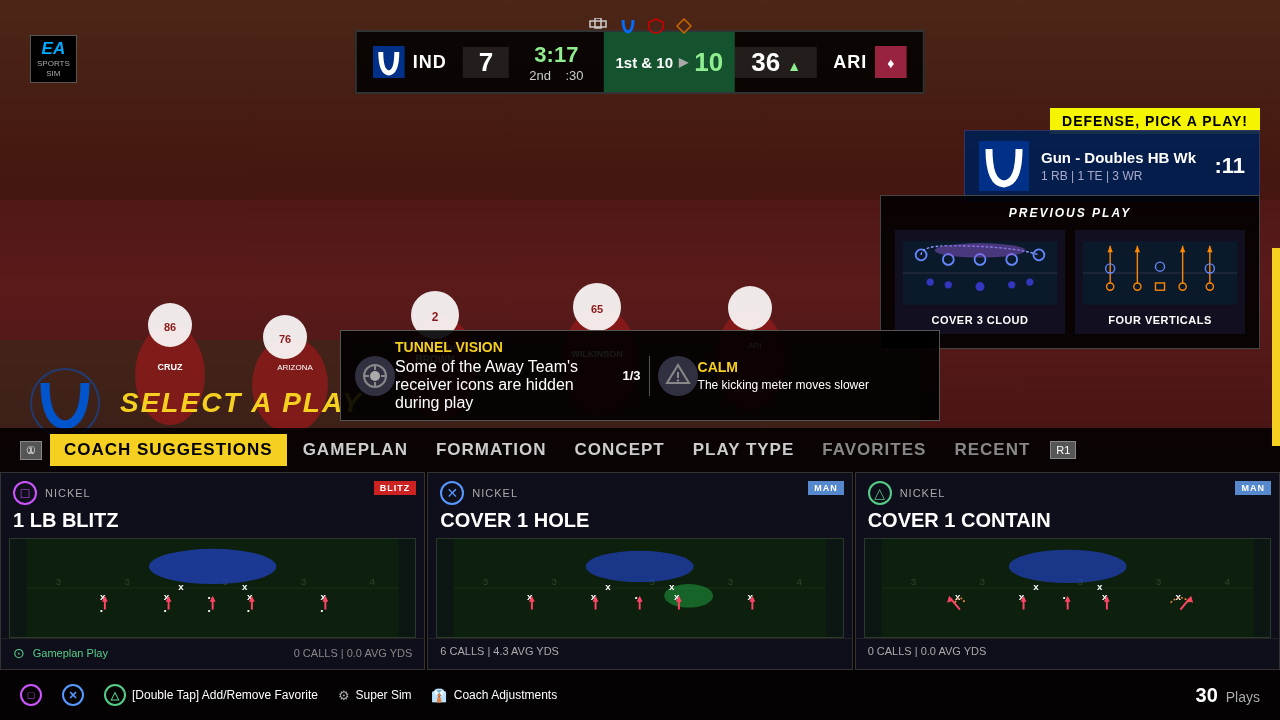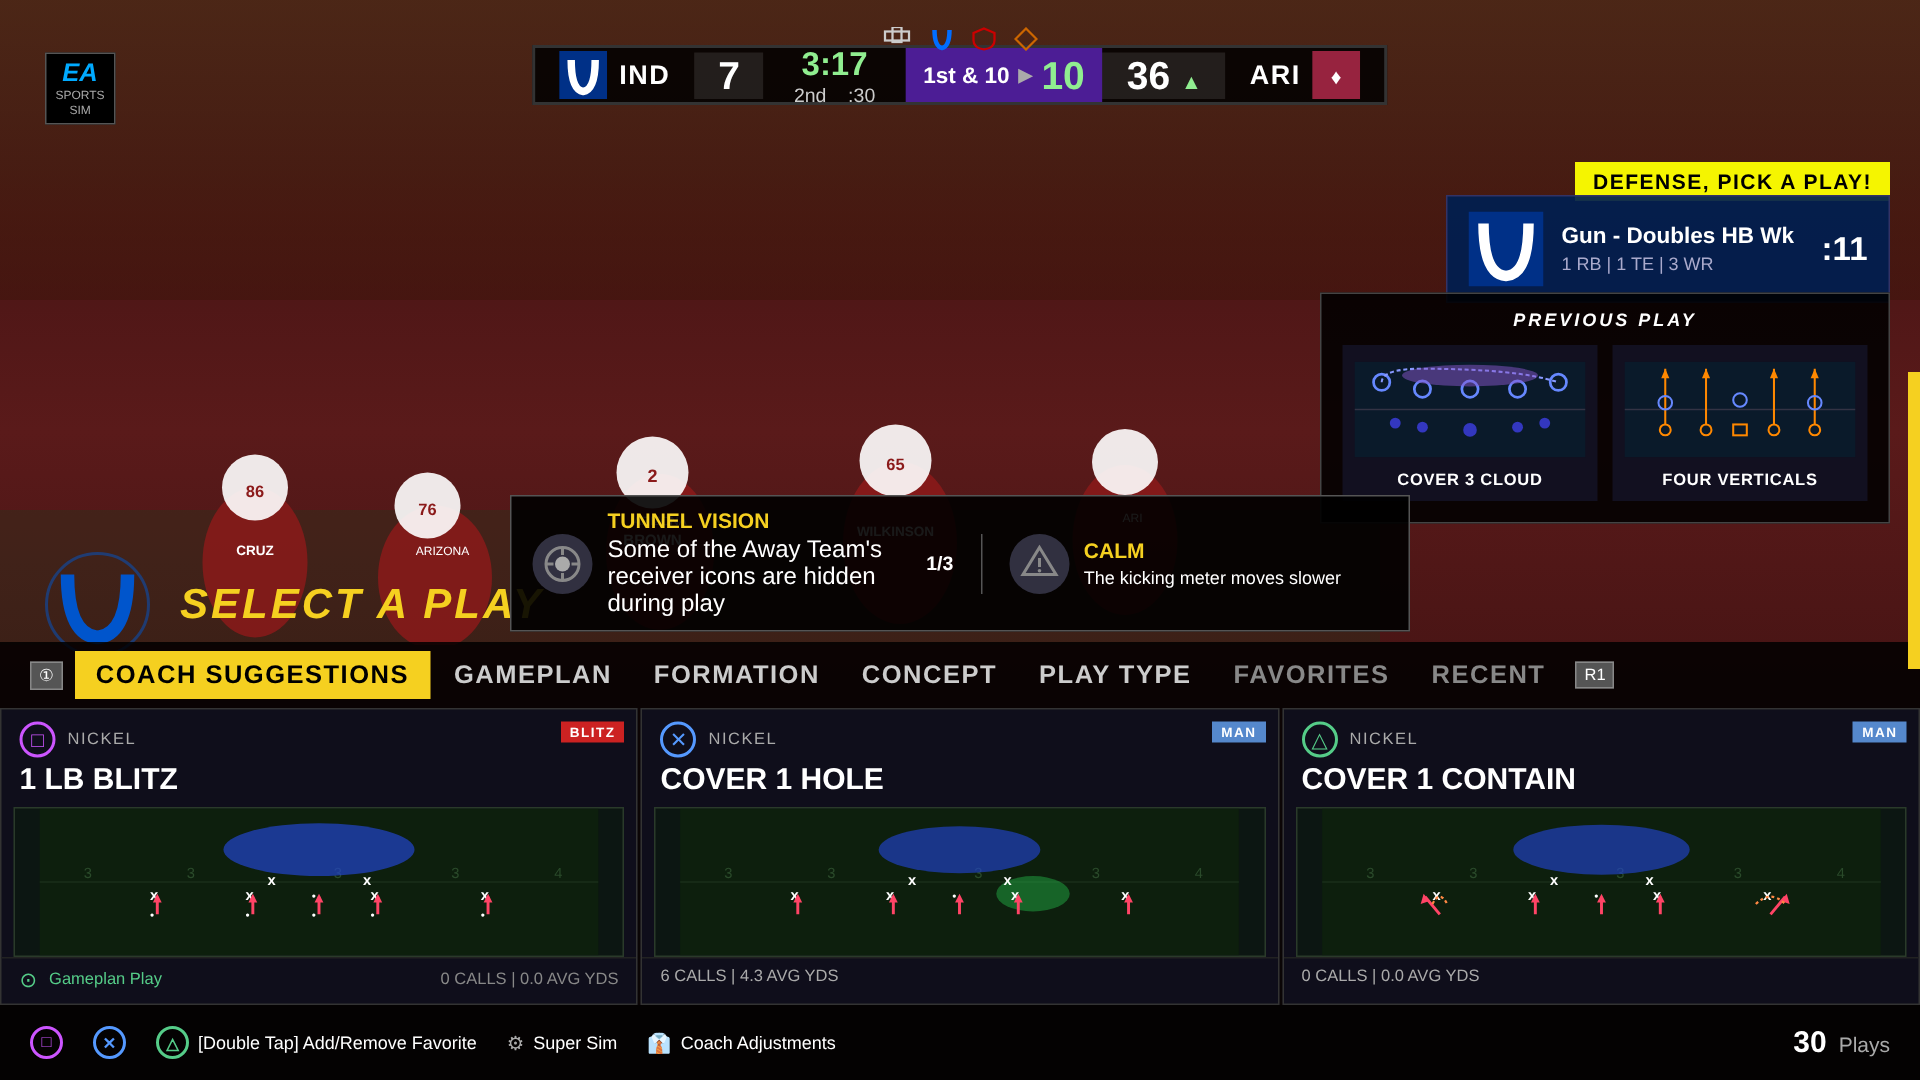--- a/index.html
+++ b/index.html
@@ -36,21 +36,21 @@
     #top-hud {
       position: absolute;
       top: 30px;
       left: 50%;
       transform: translateX(-50%);
       display: flex;
       align-items: center;
       background: rgba(0,0,0,0.85);
       border: 2px solid #333;
       z-index: 10;
-      height: 40px;
+      height: 64px;
     }
 
     .hud-team {
       display: flex;
       align-items: center;
       padding: 0 16px;
       gap: 8px;
     }
 
     .hud-team-logo {
@@ -89,21 +89,21 @@
 
     .hud-period {
       font-size: 13px;
       color: #ccc;
     }
 
     .hud-down {
       display: flex;
       align-items: center;
       gap: 6px;
-      background: #4c1d95;
+      background: #14532d;
       padding: 0 12px;
       height: 100%;
       font-size: 15px;
       color: white;
       font-weight: bold;
     }
 
     .hud-down-arrow {
       color: #aaa;
       font-size: 12px;
@@ -258,21 +258,20 @@
     #tunnel-vision {
       position: absolute;
       top: 330px;
       left: 50%;
       transform: translateX(-50%);
       background: rgba(0,0,0,0.9);
       border: 1px solid #555;
       z-index: 25;
       display: flex;
       align-items: center;
-      gap: 10px;
       padding: 8px 14px;
       width: 600px;
     }
 
     .tv-icon {
       width: 40px;
       height: 40px;
       flex-shrink: 0;
       background: rgba(60,60,80,0.8);
       border-radius: 50%;

